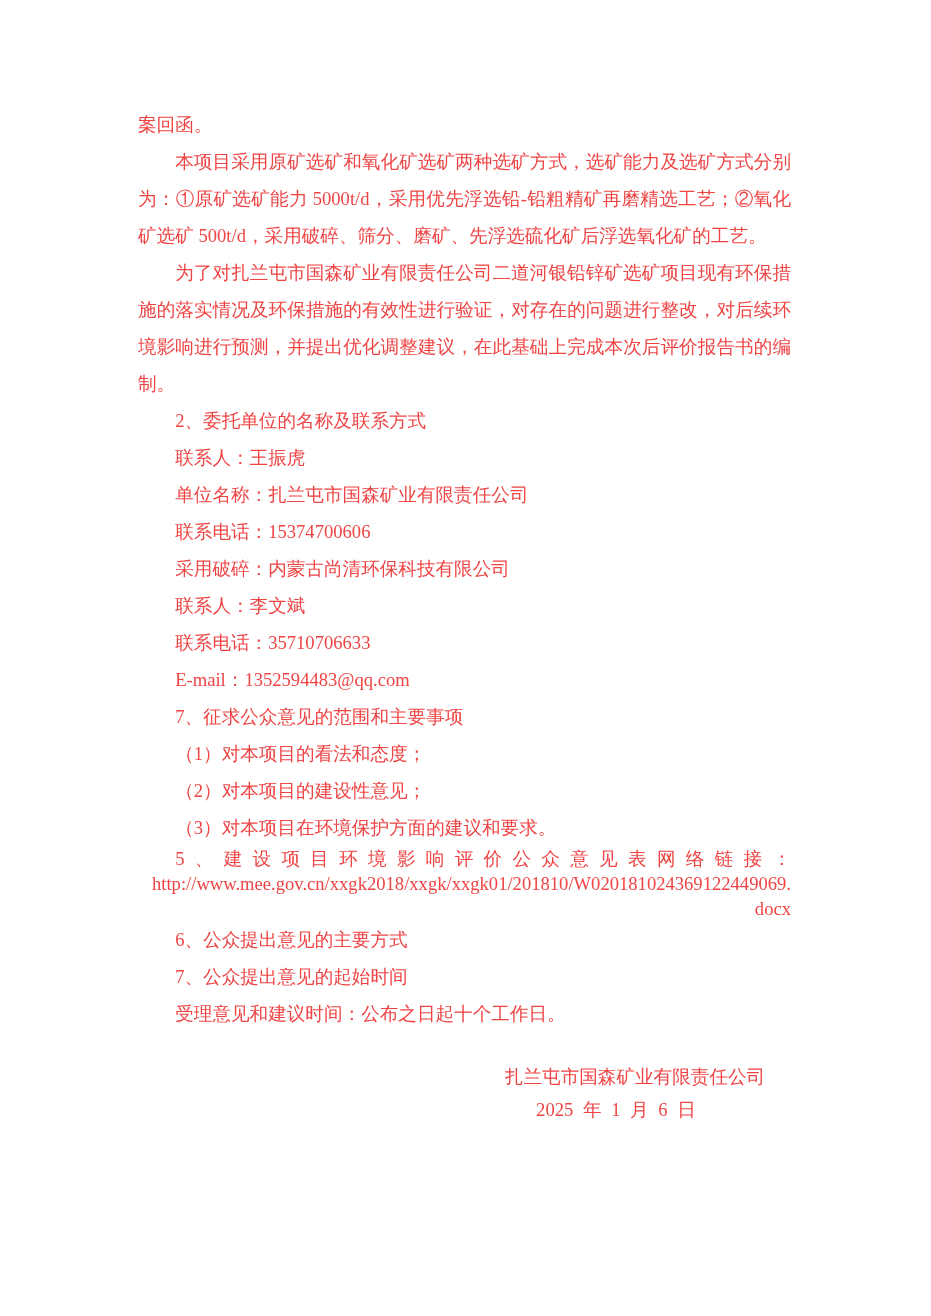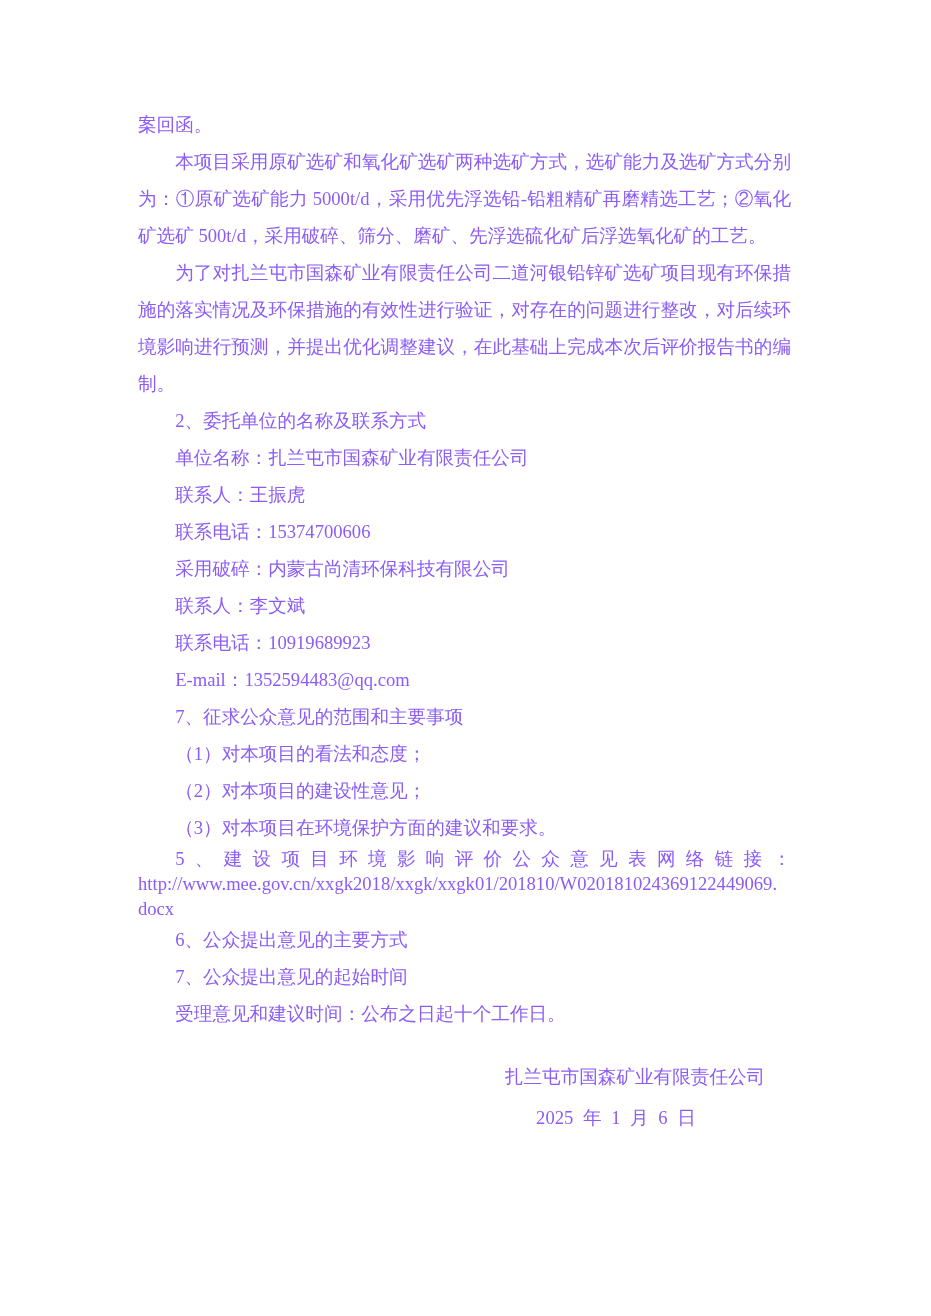--- a/index.html
+++ b/index.html
@@ -10,21 +10,21 @@
   .page {
     position: relative;
     width: 931px;
     height: 1316px;
     background: #ffffff;
     box-sizing: border-box;
     padding: 106px 140px 0 138px;
     font-family: "Liberation Serif", "DejaVu Serif", serif;
     font-size: 18.6px;
     line-height: 37px;
-    color: #8b5cf6;
+    color: #ef4444;
     overflow: hidden;
   }
   .page p { margin: 0; padding: 0; }
 
   .para {
     text-align: justify;
     text-indent: 2em;
   }
   .no-indent { text-indent: 0; }
 
@@ -32,55 +32,55 @@
   .s5-title {
     text-align: justify;
     text-align-last: justify;
     text-indent: 2em;
     line-height: 25px;
   }
   .s5-url {
     line-height: 25px;
     word-break: break-all;
     text-indent: 0;
+    text-align: right;
   }
 
   .signature {
     width: 268px;
     margin: 26px 22px 0 auto;
     text-align: center;
   }
   .sig-company { line-height: 37px; white-space: nowrap; }
   .sig-date {
     line-height: 30px;
     margin-left: -38px;
     word-spacing: 5px;
     white-space: nowrap;
-    margin-top: 8px;
   }
 </style>
 </head>
 <body>
 
 <div class="page">
 
   <p class="para no-indent">案回函。</p>
 
   <p class="para">本项目采用原矿选矿和氧化矿选矿两种选矿方式，选矿能力及选矿方式分别为：①原矿选矿能力 5000t/d，采用优先浮选铅-铅粗精矿再磨精选工艺；②氧化矿选矿 500t/d，采用破碎、筛分、磨矿、先浮选硫化矿后浮选氧化矿的工艺。</p>
 
   <p class="para">为了对扎兰屯市国森矿业有限责任公司二道河银铅锌矿选矿项目现有环保措施的落实情况及环保措施的有效性进行验证，对存在的问题进行整改，对后续环境影响进行预测，并提出优化调整建议，在此基础上完成本次后评价报告书的编制。</p>
 
   <p class="para">2、委托单位的名称及联系方式</p>
+  <p class="para">联系人：王振虎</p>
   <p class="para">单位名称：扎兰屯市国森矿业有限责任公司</p>
-  <p class="para">联系人：王振虎</p>
   <p class="para">联系电话：15374700606</p>
 
   <p class="para">采用破碎：内蒙古尚清环保科技有限公司</p>
   <p class="para">联系人：李文斌</p>
-  <p class="para">联系电话：10919689923</p>
+  <p class="para">联系电话：35710706633</p>
   <p class="para">E-mail：1352594483@qq.com</p>
 
   <p class="para">7、征求公众意见的范围和主要事项</p>
   <p class="para">（1）对本项目的看法和态度；</p>
   <p class="para">（2）对本项目的建设性意见；</p>
   <p class="para">（3）对本项目在环境保护方面的建议和要求。</p>
 
   <div>
     <p class="s5-title">5、建设项目环境影响评价公众意见表网络链接：</p>
     <p class="s5-url">http://www.mee.gov.cn/xxgk2018/xxgk/xxgk01/201810/W020181024369122449069.</p>

